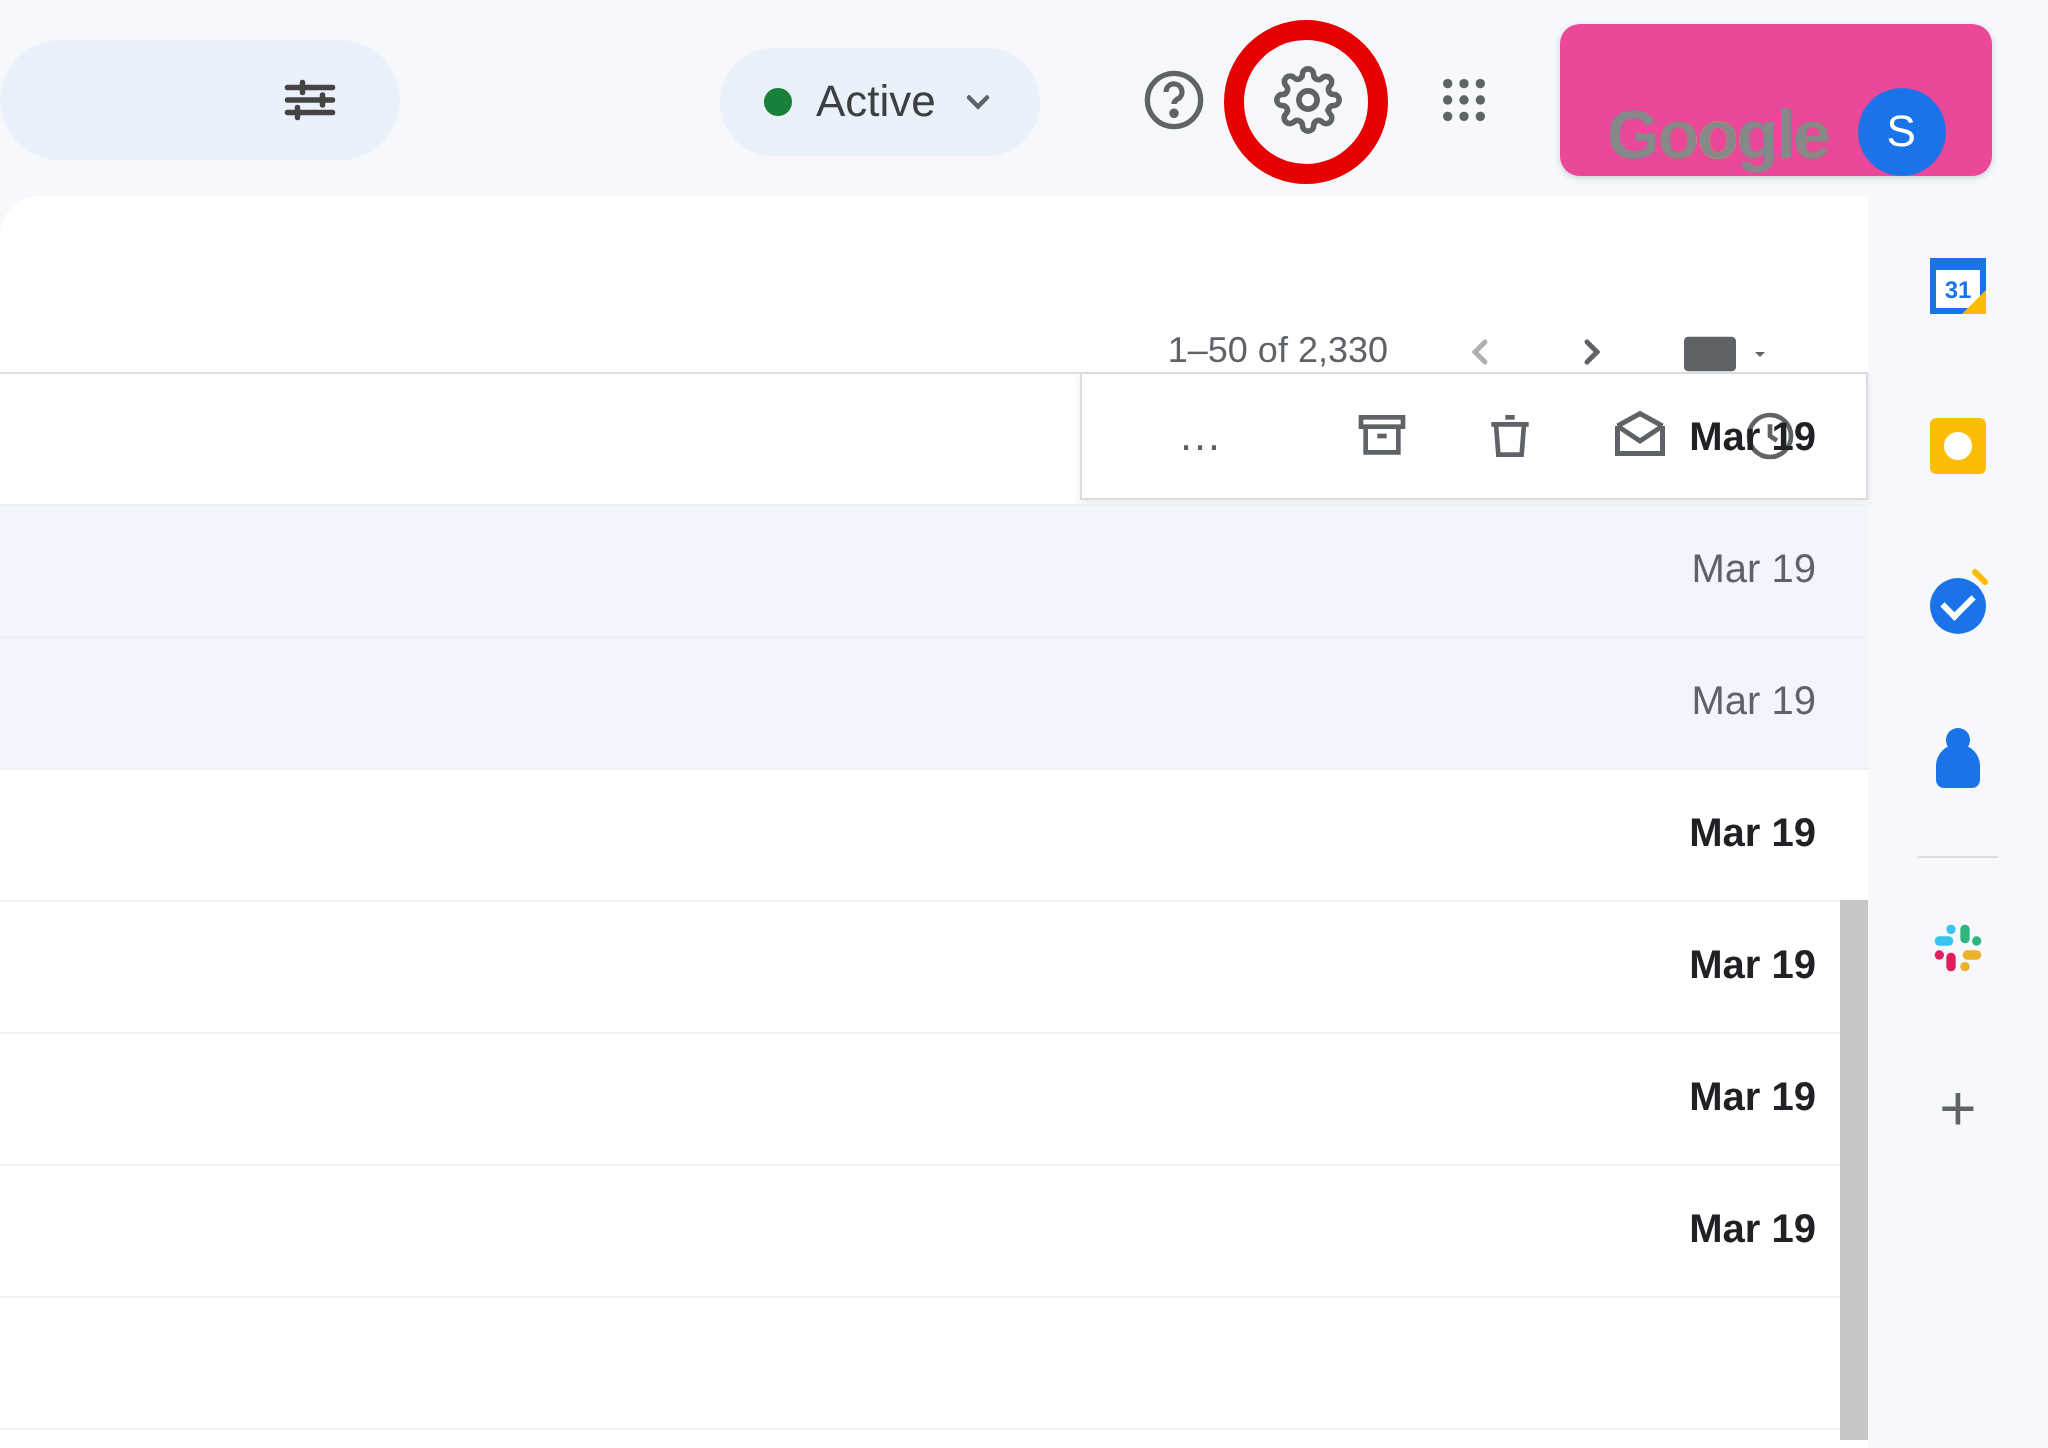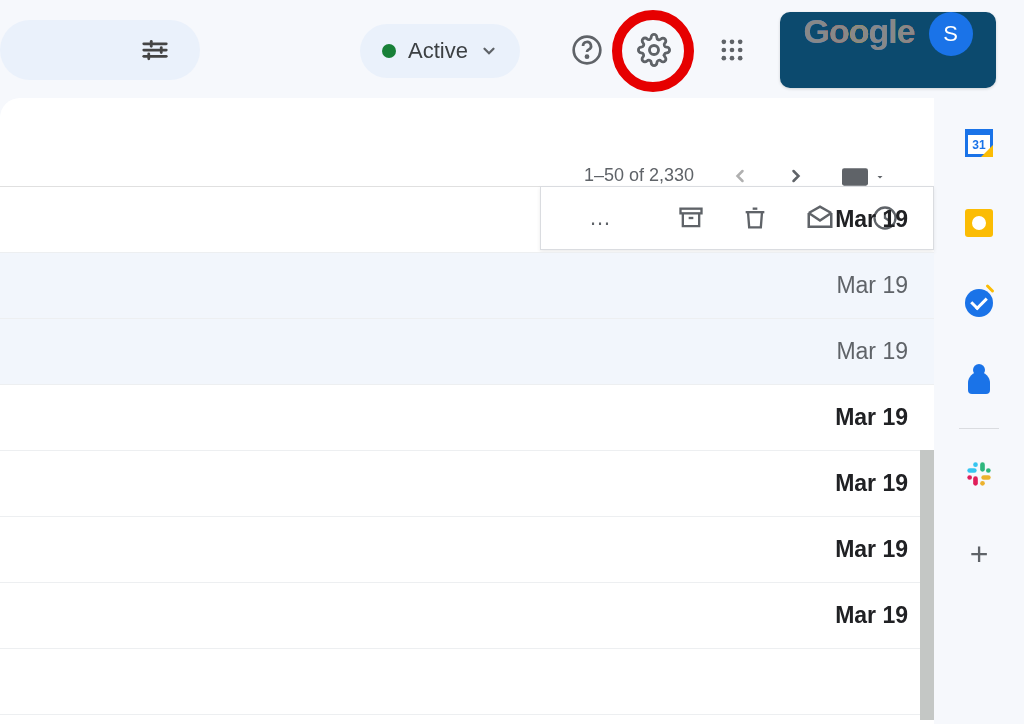--- a/index.html
+++ b/index.html
@@ -78,24 +78,24 @@
     width: 82px; height: 82px;
     border: 10px solid #e60000;
     border-radius: 50%;
     pointer-events:none;
   }
 
   .google-card {
     position:absolute;
     right: 28px; top: 12px;
     width: 216px; height: 76px;
-    background:#0c4a6e;
+    background:#ec4899;
     border-radius: 10px;
     box-shadow: 0 1px 3px rgba(60,64,67,.2);
-    display:flex; align-items:flex-start; justify-content:center;
+    display:flex; align-items:flex-end; justify-content:center;
     gap: 14px;
     padding: 0 14px;
   }
   .google-logo {
     font-size: 34px;
     font-weight: 600;
     letter-spacing: -1px;
     background: linear-gradient(90deg,#4285F4 0 20%, #EA4335 20% 40%, #FBBC05 40% 60%, #4285F4 60% 80%, #34A853 80% 90%, #EA4335 90% 100%);
     -webkit-background-clip:text;
     background-clip:text;
@@ -152,21 +152,21 @@
     box-shadow: 0 2px 4px rgba(0,0,0,0.08);
   }
   .hover-actions .more { font-size:22px; color:#5f6368; letter-spacing:2px; position:absolute; left:48px;}
   .hover-actions .act { color:#5f6368; }
 
   .row {
     height: 66px;
     border-bottom: 1px solid #edeff1;
     display:flex; align-items:center; justify-content:flex-end;
     padding-right: 26px;
-    font-size: 23px;
+    font-size: 20px;
     position:relative;
   }
   .row.unread .date { font-weight:700; color:#202124; }
   .row.read { background:#f2f6fc; }
   .row.read .date { color:#5f6368; font-weight:400; }
   .row .blur-content {
     position:absolute; left:0; top:0; bottom:0; right:170px;
     background: linear-gradient(90deg, #f5f5f5 0%, #fafafa 100%);
     filter: blur(12px);
     opacity:0.0;

